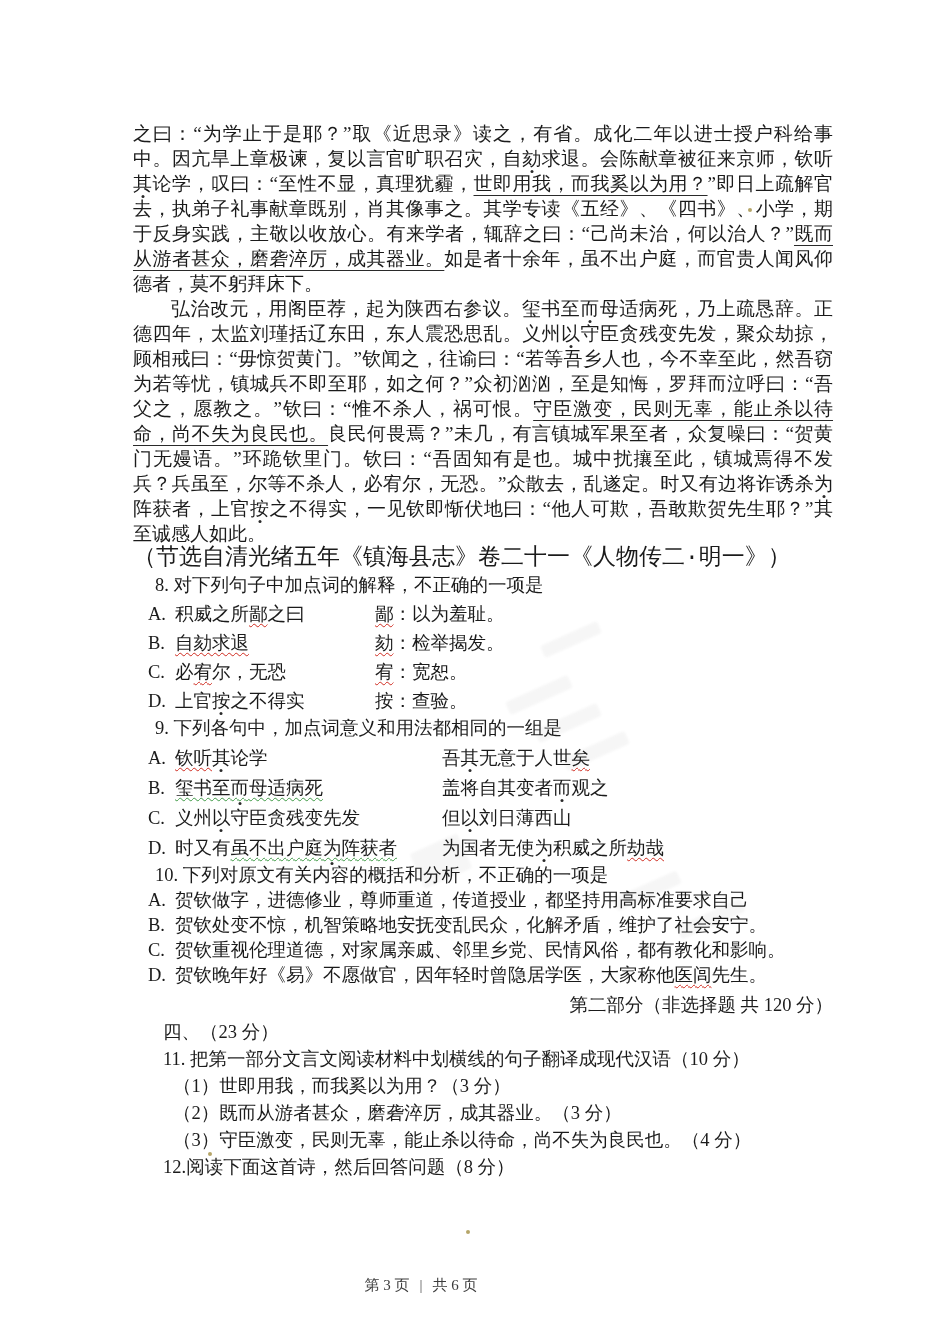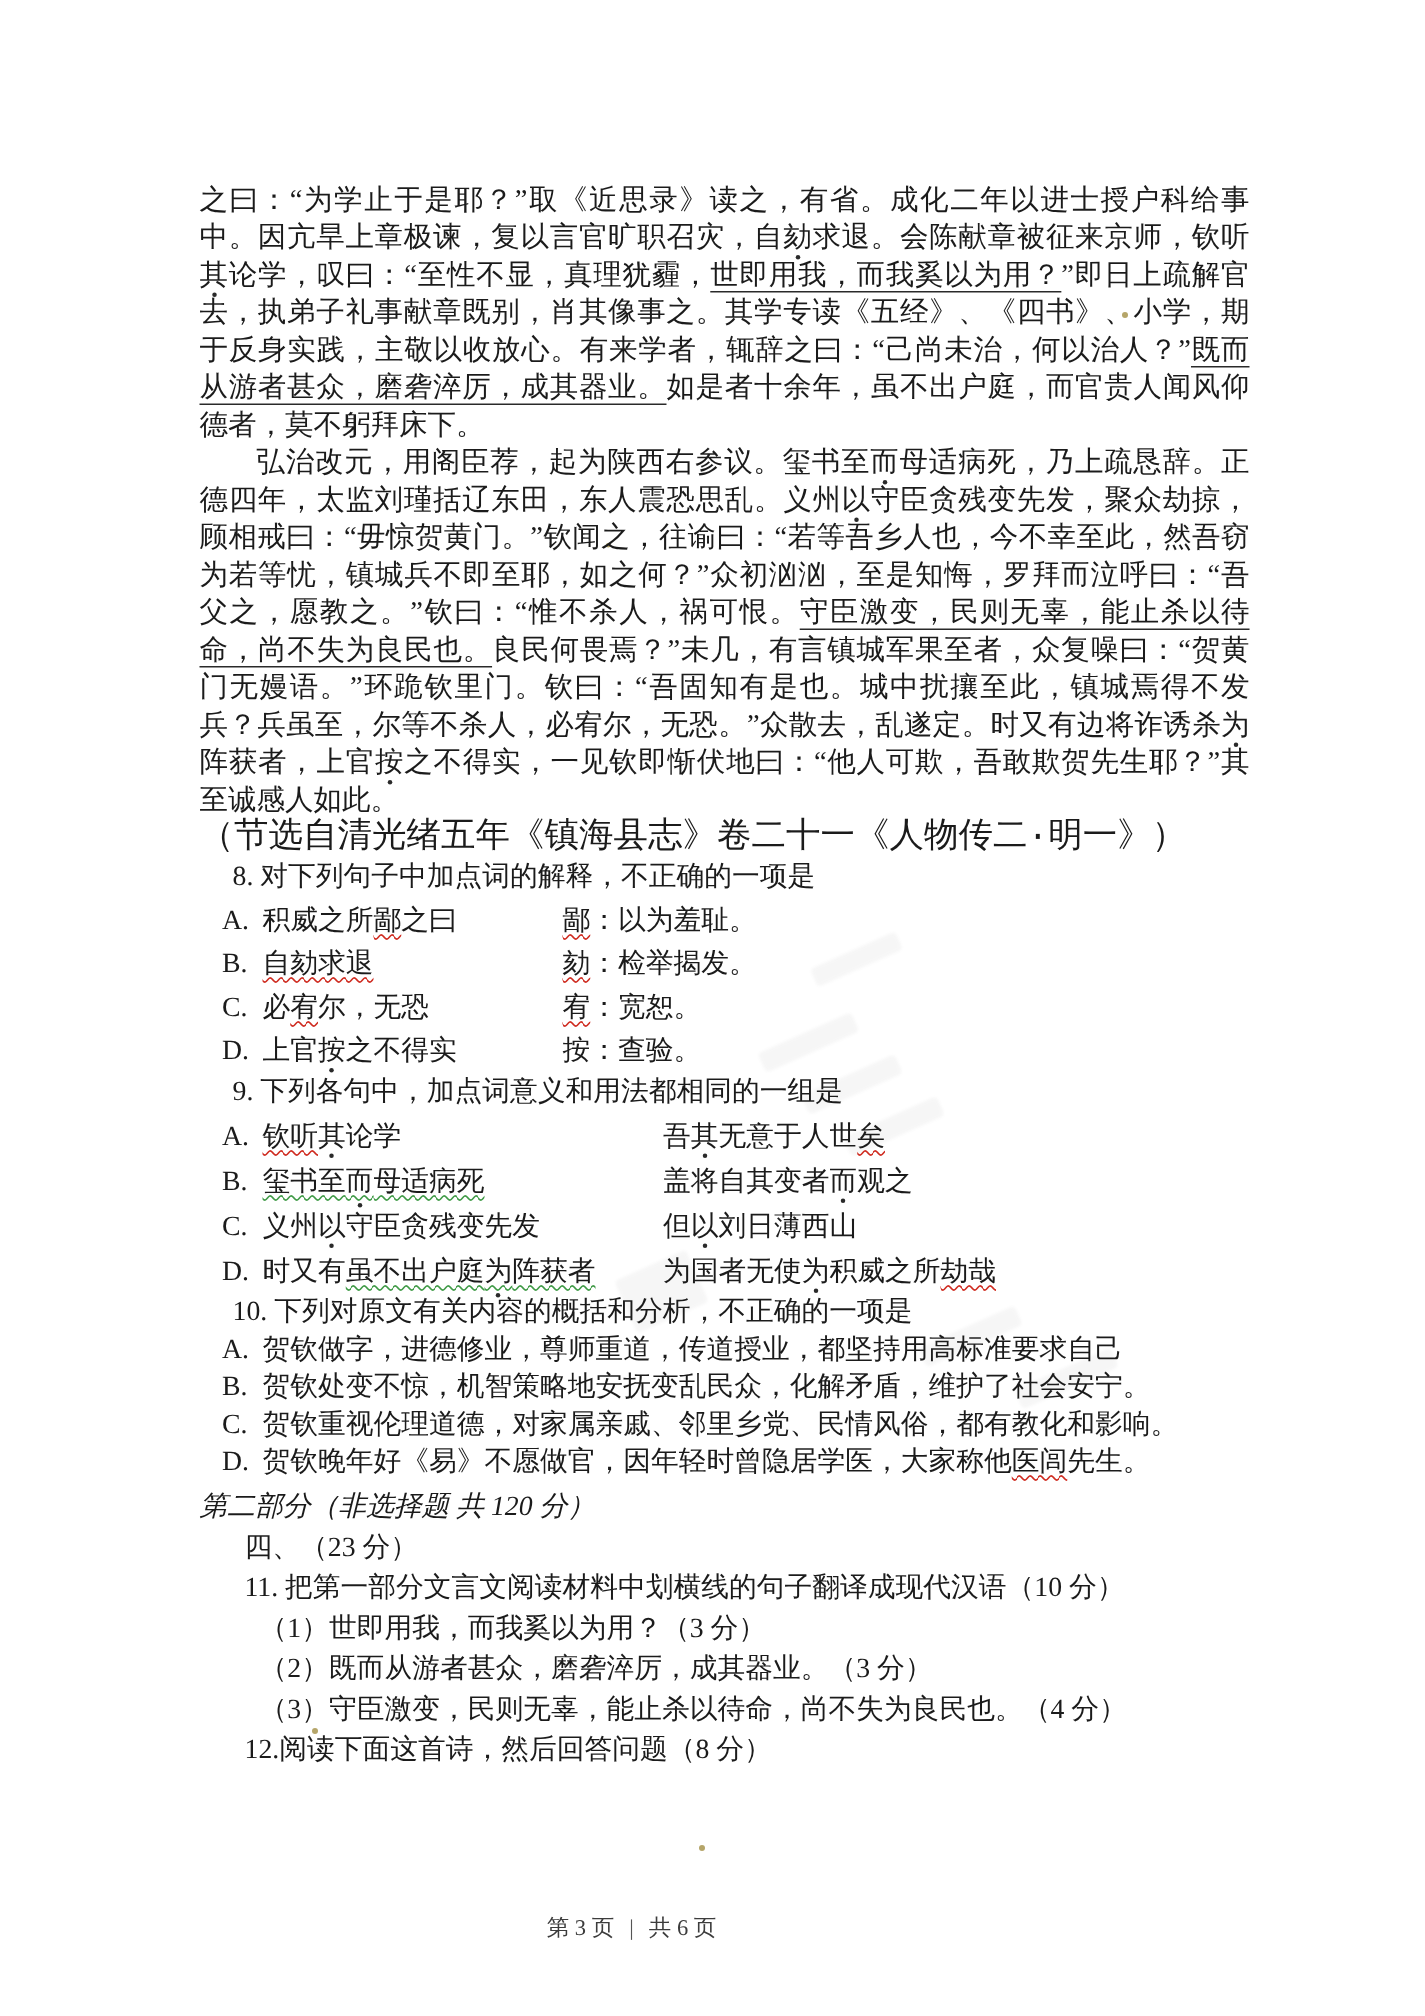--- a/index.html
+++ b/index.html
@@ -19,21 +19,21 @@
     width:3px;height:3px;border-radius:50%;background:#2a2a2a;}
   .em.wg::after{bottom:-7px;}
   .q-stem{margin:2px 0 0 22px;font-size:18.5px;line-height:25px;}
   .opt-row{display:flex;align-items:baseline;margin:4px 0 0 15px;font-size:18.5px;line-height:25px;}
   .q9 .opt-row{margin-top:5px;}
   .q10 .opt-row{margin-top:0;}
   .opt-label{flex:0 0 27px;}
   .q8 .opt-left{flex:0 0 200px;}
   .q9 .opt-left{flex:0 0 267px;}
   .opt-right{flex:1;}
-  .part2-heading{margin:4px 0 0 0;font-size:18.5px;line-height:27px;text-align:left;font-style:italic;}
+  .part2-heading{margin:4px 0 0 0;font-size:18.5px;line-height:27px;text-align:right;}
   .part2-line{margin:0 0 0 30px;font-size:18.5px;line-height:27px;}
   .part2-sub{margin:0 0 0 40px;font-size:18.5px;line-height:27px;}
   .page-footer{position:absolute;left:0;top:1276px;width:842px;text-align:center;
     font-size:15px;color:#3c3c3c;font-family:"Liberation Serif","DejaVu Serif",serif;}
   .page-footer .sep{margin:0 10px;color:#555;}
   
   .wm{position:absolute;background:#6b6b6b;opacity:0.055;border-radius:3px;
     transform:rotate(-24deg);filter:blur(1px);}
   
   .speck{position:absolute;width:4px;height:4px;border-radius:50%;background:#a8954f;opacity:.85;}

